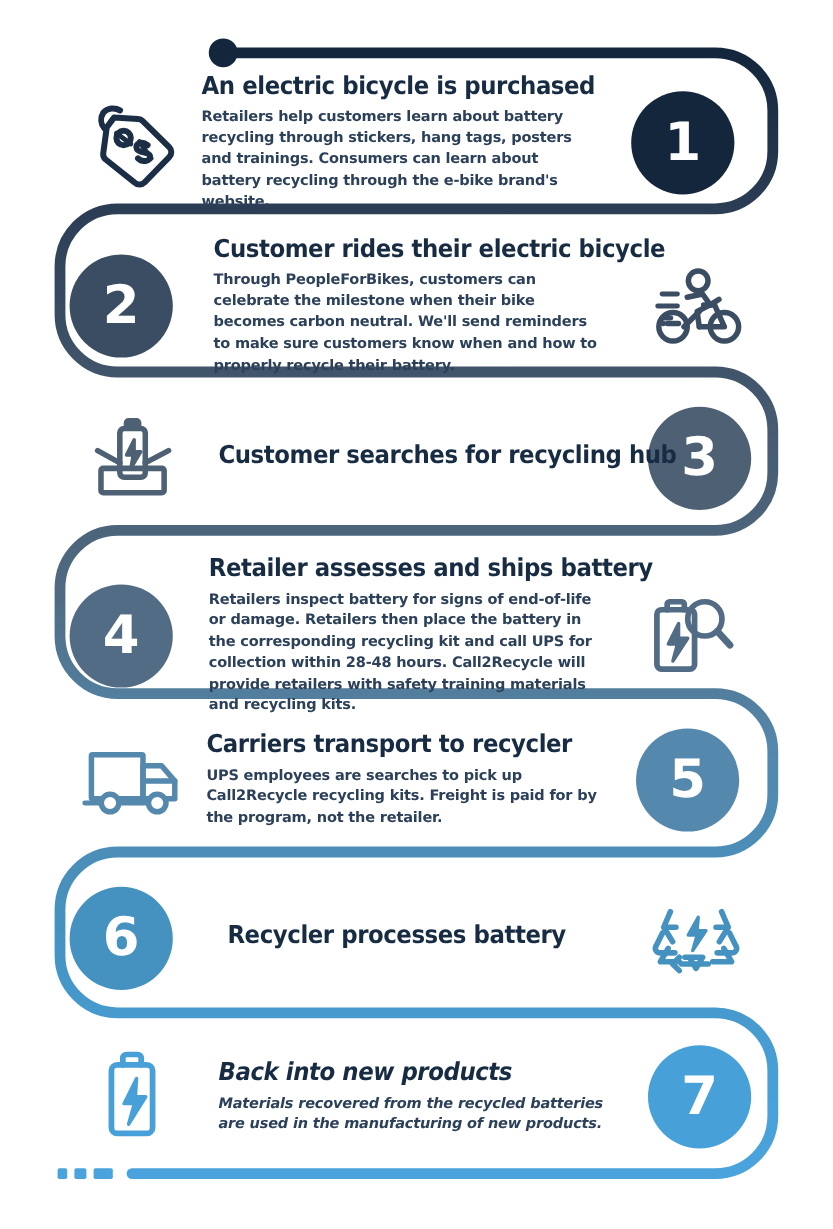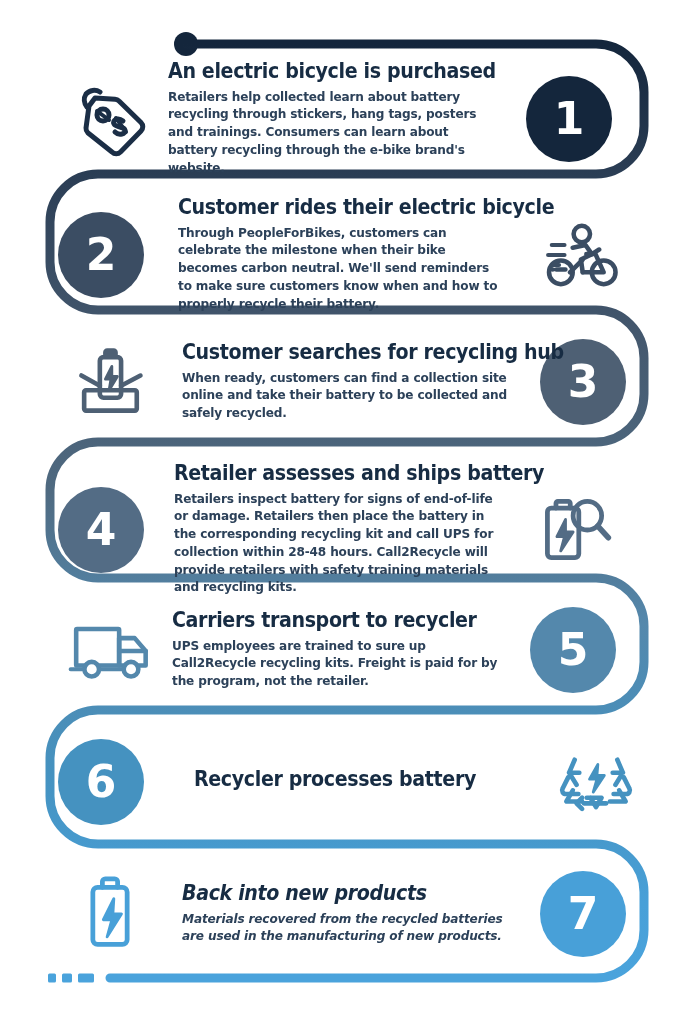--- a/index.html
+++ b/index.html
@@ -134,21 +134,21 @@
         <path d="M26 31 L38 40" stroke-width="4"></path>
         <path d="M52 41 c-5 -4 -11 -1 -9 3 c2 4 10 2 11 6 c1 4 -6 6 -10 2"></path>
         <path d="M45 38 L55 52" stroke-width="4"></path>
       </svg>
     </div>
     <div class="num-circle" style="order:3; background:#14263c;">
       <span>1</span>
     </div>
     <div class="content" style="order:2; width:340px; margin-right:24px;">
       <div class="step-title">An electric bicycle is purchased</div>
-      <div class="step-body">Retailers help collected learn about battery recycling through stickers, hang tags, posters and trainings. Consumers can learn about battery recycling through the e-bike brand's website.</div>
+      <div class="step-body">Retailers help customers learn about battery recycling through stickers, hang tags, posters and trainings. Consumers can learn about battery recycling through the e-bike brand's website.</div>
     </div>
   </div>
 
   <div class="step" style="left:58px; top:196px; width:600px;">
     <div class="num-circle" style="background:#3b4d63;">
       <span>2</span>
     </div>
     <div class="content" style="width:340px; margin-left:28px; margin-right:16px;">
       <div class="step-title">Customer rides their electric bicycle</div>
       <div class="step-body">Through PeopleForBikes, customers can celebrate the milestone when their bike becomes carbon neutral. We'll send reminders to make sure customers know when and how to properly recycle their battery.</div>
@@ -177,21 +177,20 @@
         <path d="M34 43 L14 32"></path>
         <path d="M57 43 L78 32"></path>
         <rect x="17" y="48" width="57" height="22" rx="2"></rect>
       </svg>
     </div>
     <div class="num-circle" style="order:3; background:#4e6074;">
       <span>3</span>
     </div>
     <div class="content" style="order:2; width:340px; margin-left:14px; margin-right:24px;">
       <div class="step-title">Customer searches for recycling hub</div>
-      <div class="step-body">When ready, customers can find a collection site online and take their battery to be collected and safely recycled.</div>
     </div>
   </div>
 
   <div class="step" style="left:58px; top:462px; width:600px;">
     <div class="num-circle" style="background:#536c85;">
       <span>4</span>
     </div>
     <div class="content" style="width:345px; margin-left:24px; margin-right:10px;">
       <div class="step-title">Retailer assesses and ships battery</div>
       <div class="step-body">Retailers inspect battery for signs of end-of-life or damage. Retailers then place the battery in the corresponding recycling kit and call UPS for collection within 28-48 hours. Call2Recycle will provide retailers with safety training materials and recycling kits.</div>
@@ -216,29 +215,29 @@
         <circle cx="28" cy="56" r="8" fill="#ffffff"></circle>
         <circle cx="71" cy="56" r="8" fill="#ffffff"></circle>
         <path d="M5 56 h14 M37 56 h25" stroke-width="4.5"></path>
       </svg>
     </div>
     <div class="num-circle" style="order:3; background:#5488ac;">
       <span>5</span>
     </div>
     <div class="content" style="order:2; width:340px; margin-left:4px; margin-right:24px;">
       <div class="step-title">Carriers transport to recycler</div>
-      <div class="step-body">UPS employees are trained to sure up Call2Recycle recycling kits. Freight is paid for by the program, not the retailer.</div>
+      <div class="step-body">UPS employees are searches to pick up Call2Recycle recycling kits. Freight is paid for by the program, not the retailer.</div>
     </div>
   </div>
 
   <div class="step" style="left:58px; top:730px; width:600px;">
     <div class="num-circle" style="background:#4592c0;">
       <span>6</span>
     </div>
-    <div class="content" style="width:340px; margin-left:44px; margin-right:16px;">
+    <div class="content" style="width:340px; margin-left:28px; margin-right:16px;text-align:center;">
       <div class="step-title">Recycler processes battery</div>
     </div>
     <div class="icon-box">
       <svg width="80" height="76" viewBox="0 0 86 82" fill="none" stroke="#4592c0" stroke-width="5" stroke-linecap="round" stroke-linejoin="round">
         <path d="M25 31 L14 31 L20 17 M14 31 L22 44"></path>
         <path d="M61 31 L72 31 L66 17 M72 31 L64 44"></path>
         <path d="M43 68 L49 58 L33 58 M43 68 L37 58"></path>
         <path d="M20 17 L30 4 L46 4 L52 14" stroke-width="0"></path>
         <path d="M18 50 L11 62 h17"></path>
         <path d="M68 50 L75 62 h-17"></path>

